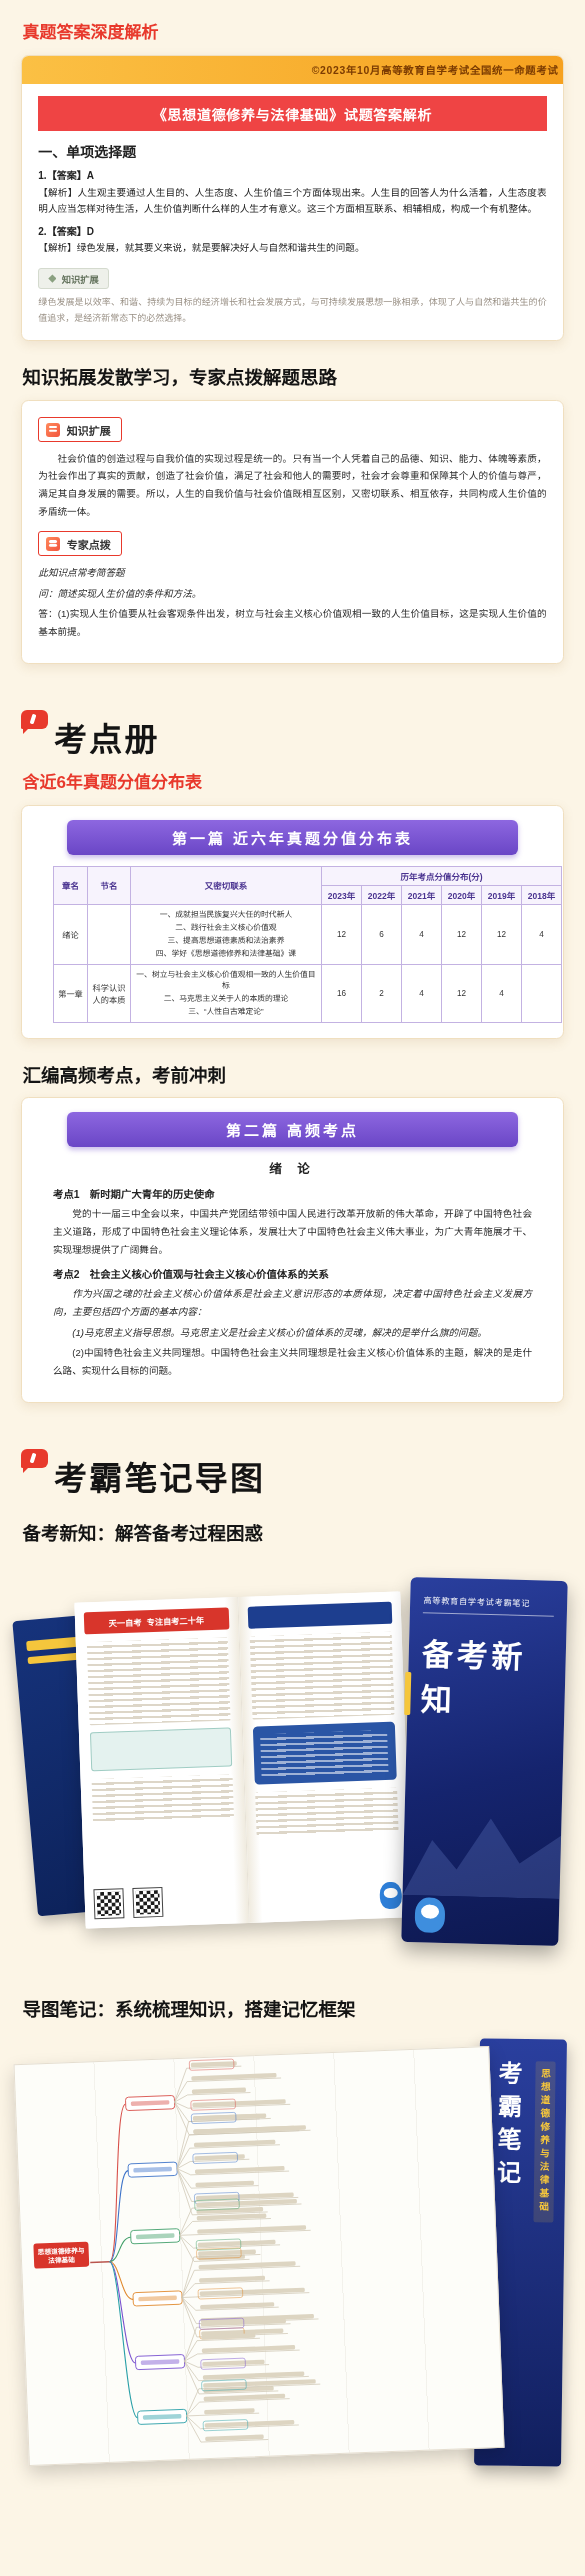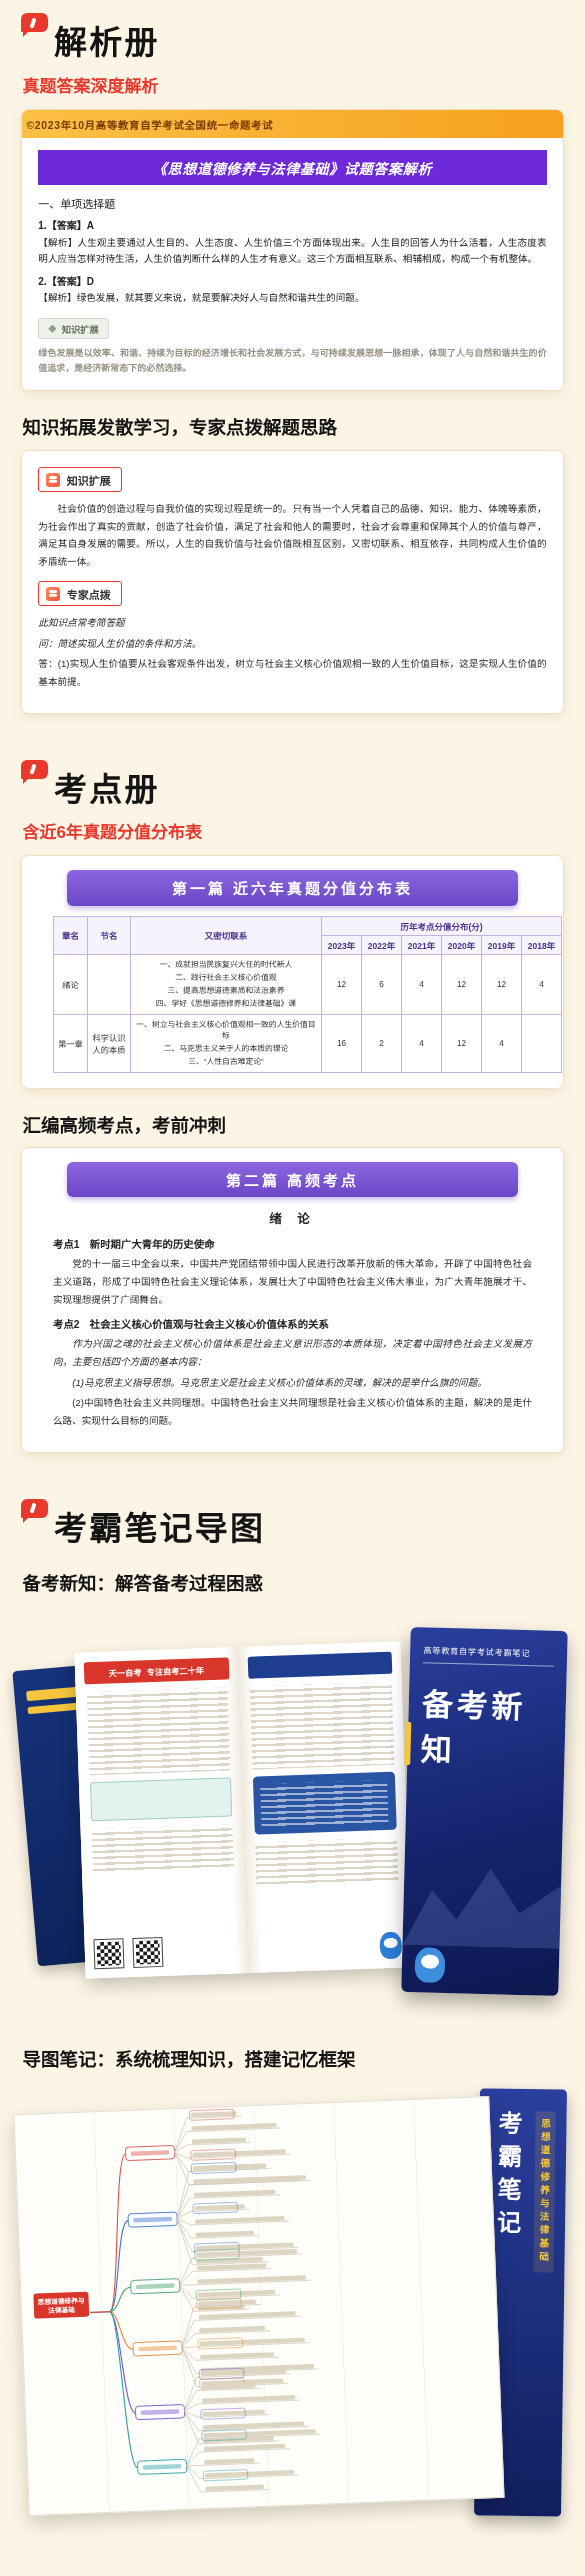--- a/index.html
+++ b/index.html
@@ -34,38 +34,38 @@
 
   
   .card {
     background: #fff; border: 0.7px solid #f0dfbf; border-radius: 7.4px;
     box-shadow: 0 3.7px 10.4px rgba(150,110,40,.12); overflow: hidden;
   }
 
   
   .exam-strip {
     background: linear-gradient(90deg,#fbc044,#f6a11f);
-    color: #7c3c02; font-weight: 700; text-align: left;
+    color: #7c3c02; font-weight: 700; text-align: right;
     font-size: 10.4px; padding: 6.7px 4.4px; letter-spacing: 0.7px;
   }
   .exam-body { padding: 12px 16.3px 13.3px; }
   .exam-banner {
-    background: #6d28d9; color: #fff; text-align: center; font-weight: 800;
-    font-size: 14px; padding: 7.4px 4.4px; letter-spacing: 0.7px; font-style: italic;
-  }
-  .exam-part { font-weight: 400; font-size: 11px; margin: 10.4px 0 3px; }
+    background: #ef4444; color: #fff; text-align: center; font-weight: 800;
+    font-size: 14px; padding: 7.4px 4.4px; letter-spacing: 0.7px;
+  }
+  .exam-part { font-weight: 700; font-size: 14px; margin: 10.4px 0 3px; }
   .q-ans { font-weight: 800; font-size: 10px; margin-top: 6px; }
   .q-text { font-size: 9.6px; line-height: 1.7; margin: 2.2px 0 4.4px; text-align: justify; }
   .kn-tag {
     display: inline-flex; align-items: center; gap: 5.2px;
     background: #eef0ea; border: 0.7px solid #d4dace; border-radius: 3px;
     padding: 2.2px 9px; font-size: 9.3px; color: #64735d; font-weight: 700; margin-top: 7.4px;
   }
   .kn-icon { width: 8.2px; height: 8.2px; background: #8aa080; clip-path: polygon(50% 0,100% 50%,50% 100%,0 50%); }
-  .kn-note { font-size: 9px; color: #9a9186; line-height: 1.75; margin: 6.7px 0 0; text-align: justify; font-weight: bold; }
+  .kn-note { font-size: 9px; color: #9a9186; line-height: 1.75; margin: 6.7px 0 0; text-align: justify; }
 
   
   .tips-card { padding: 13.3px 16.3px 15px; margin-top: 3px; }
   .hl-tag {
     display: inline-flex; align-items: center; gap: 6.7px;
     border: 1.5px solid #e8392c; border-radius: 3px;
     padding: 3.7px 10.4px 3.7px 6.7px; margin: 3px 0 7.4px;
   }
   .tag-icon { width: 14px; height: 14px; border-radius: 3px; background: linear-gradient(135deg,#ff8a5c,#f2543d); position: relative; }
   .tag-icon::after { content: ""; position: absolute; left: 3px; top: 3.7px; width: 8.2px; height: 2.2px; background: #fff; border-radius: 1.5px; box-shadow: 0 3.7px 0 #fff; }
@@ -175,24 +175,20 @@
     background: #d8352b; color: #fff; font-size: 6.7px; font-weight: 700;
     line-height: 1.35; text-align: center; padding: 3.7px 3px; border-radius: 3px;
   }
 </style>
 </head>
 <body>
 
 <div class="page">
 
   <section class="sec">
-    <div class="title-row">
-      <span class="quote-badge"></span>
-      <h1 class="sec-title">解析册</h1>
-    </div>
     <div class="sec-sub">真题答案深度解析</div>
 
     <div class="card">
       <div class="exam-strip">©2023年10月高等教育自学考试全国统一命题考试</div>
       <div class="exam-body">
         <div class="exam-banner">《思想道德修养与法律基础》试题答案解析</div>
         <div class="exam-part">一、单项选择题</div>
 
         <div>
           <div class="q-ans">1.【答案】A</div>

